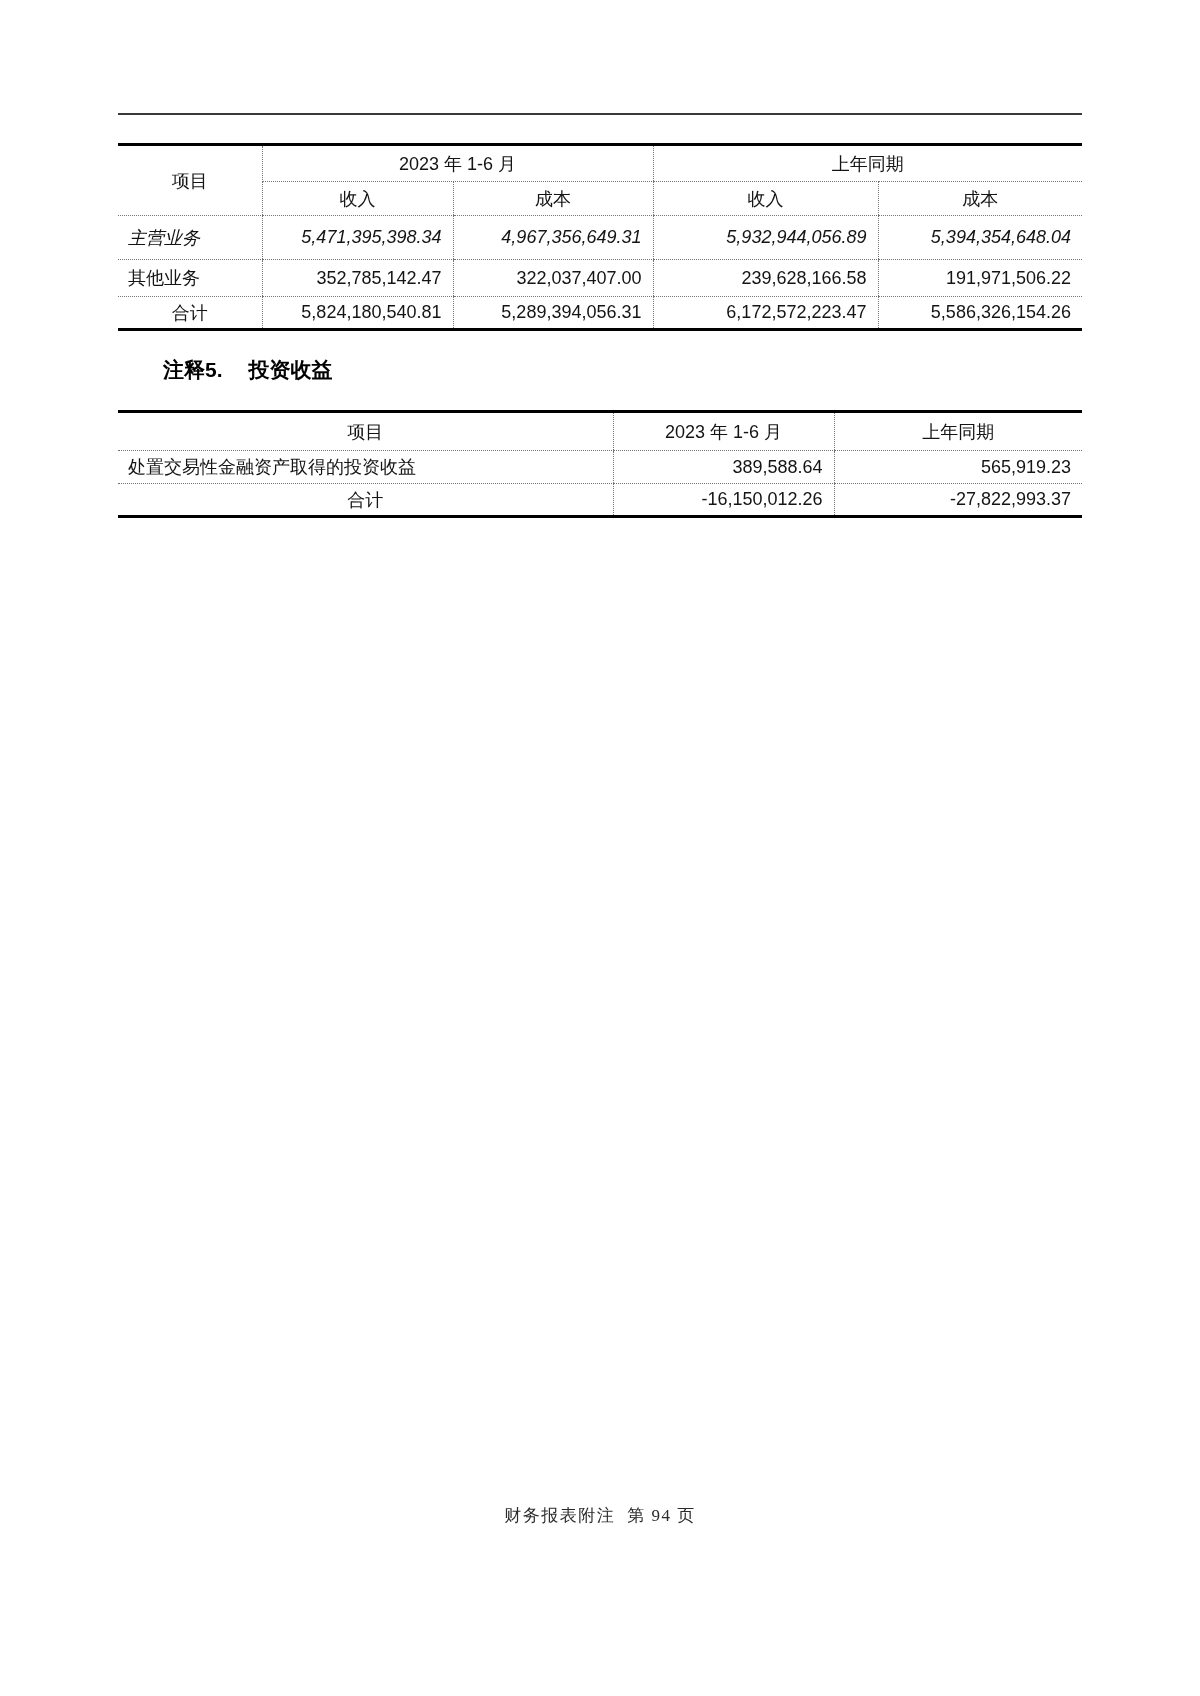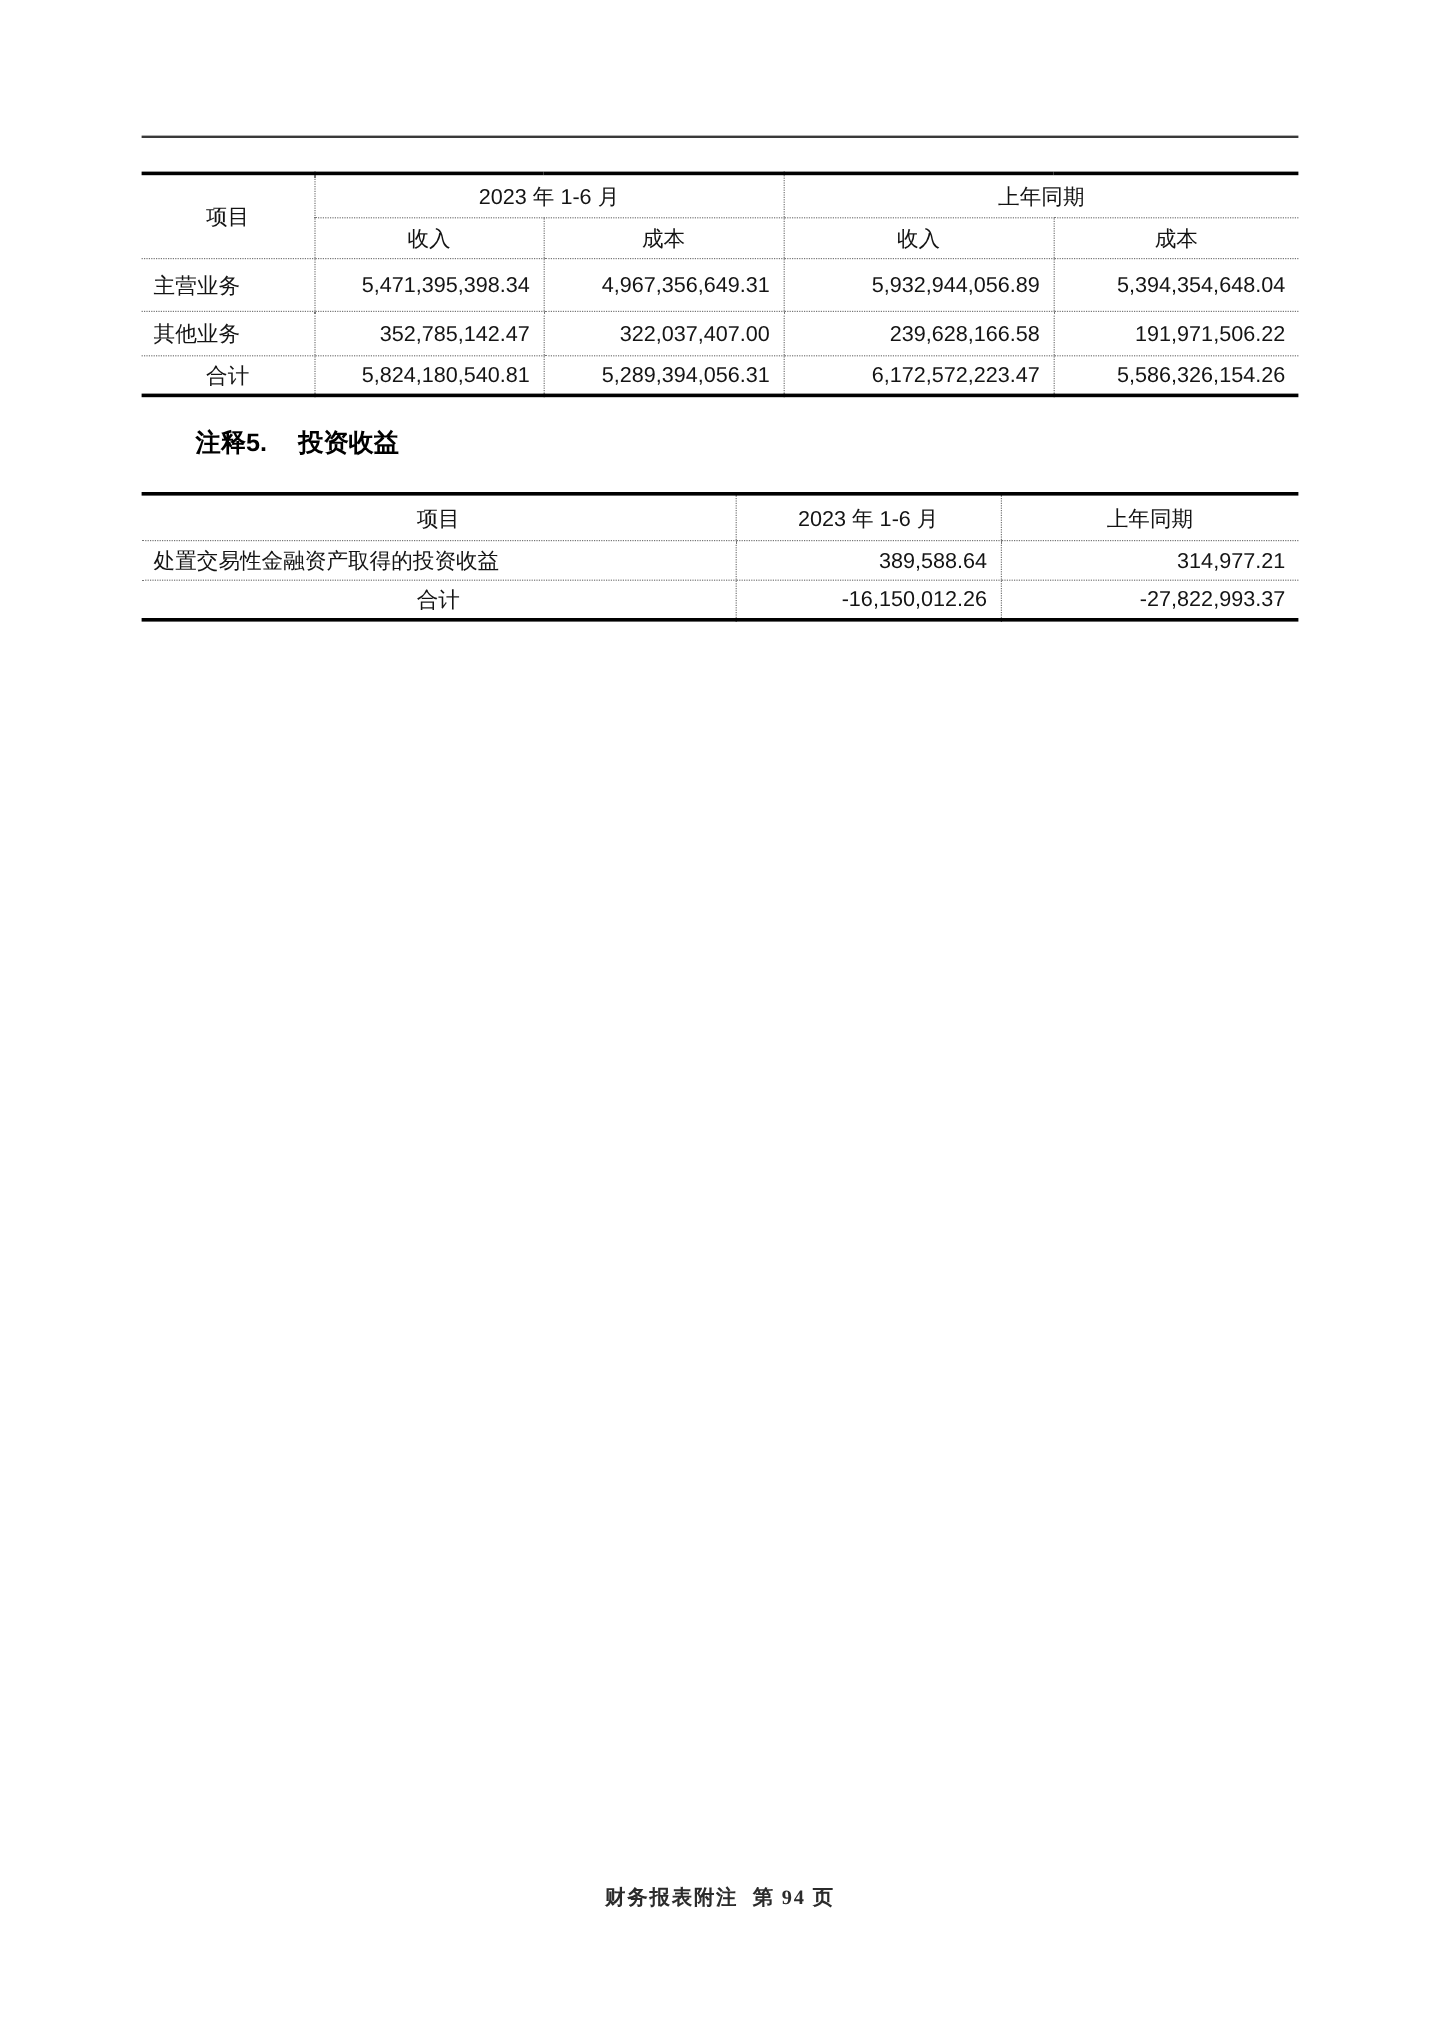--- a/index.html
+++ b/index.html
@@ -31,45 +31,44 @@
   th { text-align: center; }
   td.item { text-align: left; }
   td.num { text-align: right; padding-right: 11px; }
   td.total-label { text-align: center; }
 
   .dotted-b { border-bottom: 1px dotted #757575; }
   .dotted-l { border-left: 1px dotted #757575; }
 
   .t1 .hr1 > th { height: 37px; }
   .t1 .hr2 > th { height: 34px; }
-  .t1 .dr1 > td { height: 44px; }
+  .t1 .dr1 > td { height: 44px; font-style: italic; }
   .t1 .dr2 > td { height: 37px; }
   .t1 .dr3 > td { height: 33px; }
 
   .t2 .hr > th { height: 39px; }
   .t2 tbody td { height: 33px; }
 
   .section-heading {
     margin: 27px 0 28px 45px;
     font-size: 21px;
     line-height: 24px;
     font-weight: bold;
     color: #000;
   }
   .section-heading .title { margin-left: 26px; }
 
   .footer {
     position: absolute;
-    top: 1570px; left: 0; width: 100%;
+    top: 1504px; left: 0; width: 100%;
     text-align: center;
     font-family: "Liberation Serif", "DejaVu Serif", serif;
     font-size: 17px;
     color: #2b2b2b;
     letter-spacing: 1.5px;
-    font-weight: bold;
   }
   .footer .page-num { margin-left: 12px; }
 </style>
 </head>
 <body>
 
 <div class="page">
   <div class="content">
 
     <div class="header-rule"></div>
@@ -134,21 +133,21 @@
         <tr class="hr">
           <th class="dotted-b">项目</th>
           <th class="dotted-l dotted-b">2023 年 1-6 月</th>
           <th class="dotted-l dotted-b">上年同期</th>
         </tr>
       </thead>
       <tbody>
         <tr>
           <td class="item dotted-b">处置交易性金融资产取得的投资收益</td>
           <td class="num dotted-l dotted-b">389,588.64</td>
-          <td class="num dotted-l dotted-b">314,977.21</td>
+          <td class="num dotted-l dotted-b">565,919.23</td>
         </tr>
         <tr>
           <td class="total-label">合计</td>
           <td class="num dotted-l">-16,150,012.26</td>
           <td class="num dotted-l">-27,822,993.37</td>
         </tr>
       </tbody>
     </table>
 
   </div>

